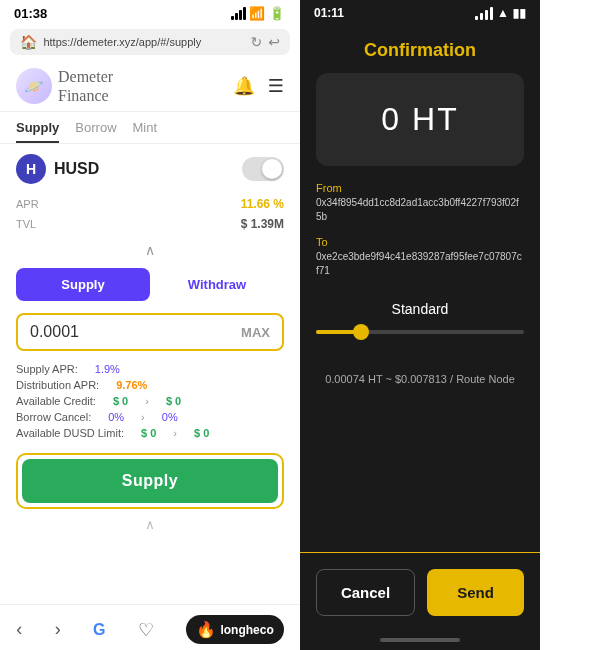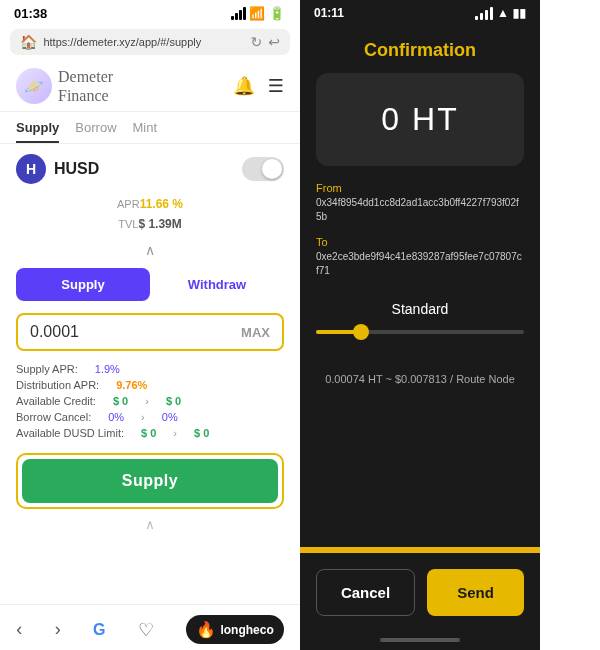--- a/index.html
+++ b/index.html
@@ -125,21 +125,21 @@
       position: absolute;
       top: 2px; right: 2px;
       box-shadow: 0 1px 3px rgba(0,0,0,0.3);
     }
 
     .stats {
       padding: 4px 16px;
     }
     .stat-row {
       display: flex;
-      justify-content: center;
+      justify-content: space-between;
       align-items: center;
       padding: 3px 0;
     }
     .stat-label { font-size: 11px; color: #999; }
     .stat-value { font-size: 12px; font-weight: 600; color: #e6b800; }
     .stat-value.normal { color: #555; }
 
     .collapse-btn {
       text-align: center;
       padding: 4px;
@@ -349,21 +349,21 @@
       padding: 6px 16px 0;
       margin-top: 23px;
     }
 
     .spacer { flex: 1; }
 
     .action-buttons {
       display: flex;
       padding: 16px;
       gap: 12px;
-      border-top: 6px solid #eab308;
+      border-top: 1px solid #eab308;
     }
     .cancel-btn {
       flex: 1;
       padding: 14px;
       background: transparent;
       color: #fff;
       font-size: 15px;
       font-weight: 600;
       border: 1px solid #555;
       border-radius: 8px;

